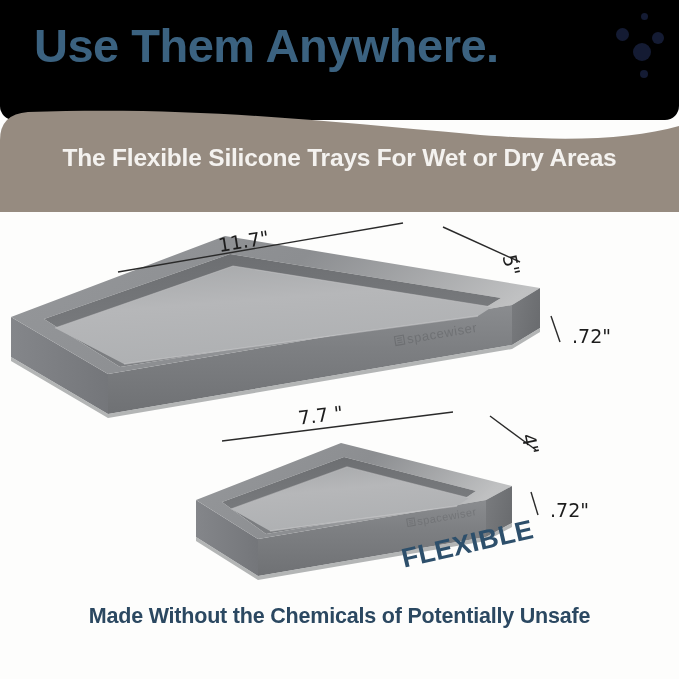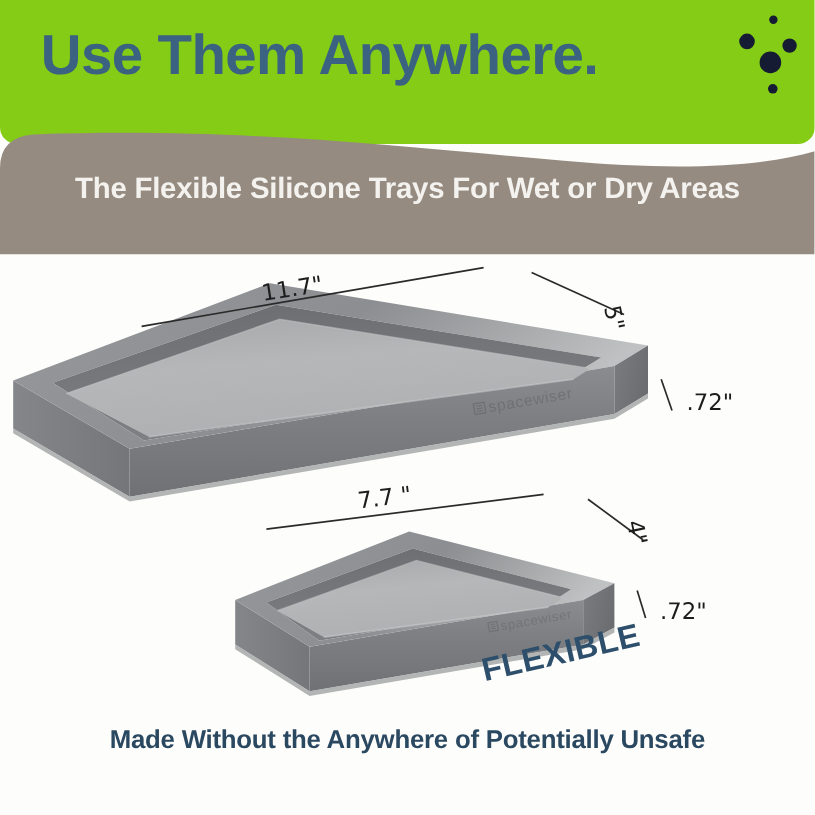--- a/index.html
+++ b/index.html
@@ -14,21 +14,21 @@
     background: #fdfdfc;
     overflow: hidden;
     font-family: "Liberation Sans", sans-serif;
   }
 
   
   #header-area {
     position: absolute;
     left: 0; top: 0;
     width: 679px; height: 120px;
-    background: #84cc16;
+    background: #000000;
     border-radius: 0 0 14px 14px;
   }
   #headline {
     position: absolute;
     left: 34px; top: 18px;
     font-size: 47px;
     font-weight: 700;
     letter-spacing: -0.5px;
     color: #3b6280;
     white-space: nowrap;
@@ -246,16 +246,16 @@
     <div class="dim-label" style="left:298px; top:192px; transform:rotate(-7deg);">7.7 "</div>
 
     <div class="dim-label" style="left:520px; top:221px; transform:rotate(78deg);">4"</div>
 
     <div class="dim-label" style="left:550px; top:287px;">.72"</div>
 
     <div id="flexible-label" style="left:402px; top:332px;">FLEXIBLE</div>
   </div>
 
   <div id="footer-copy">
-    <div>Made Without the Anywhere of Potentially Unsafe</div>
+    <div>Made Without the Chemicals of Potentially Unsafe</div>
   </div>
 
 </div>
 
 </body></html>

